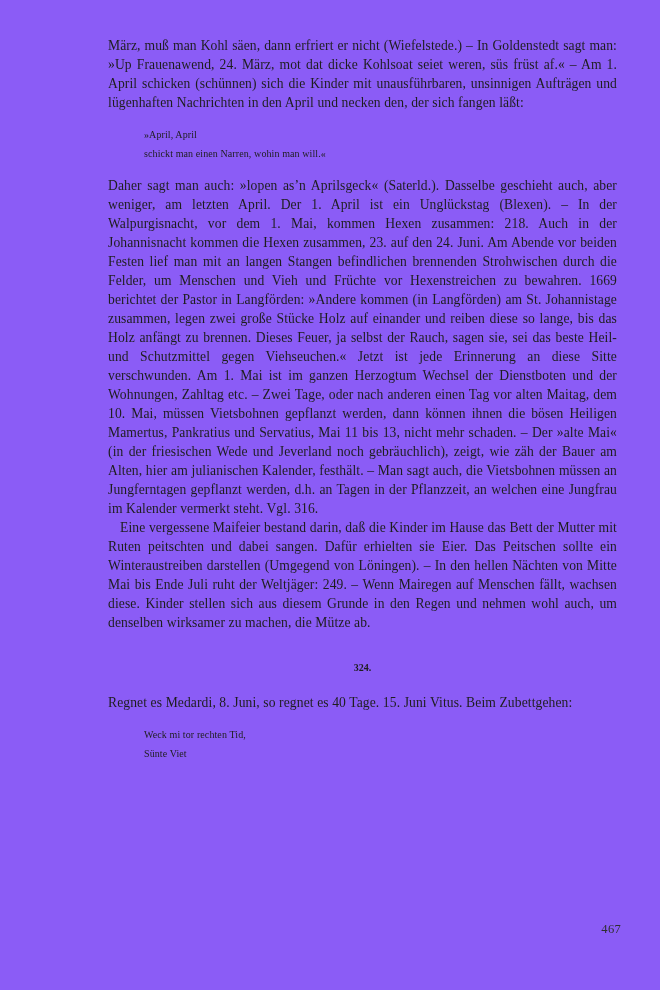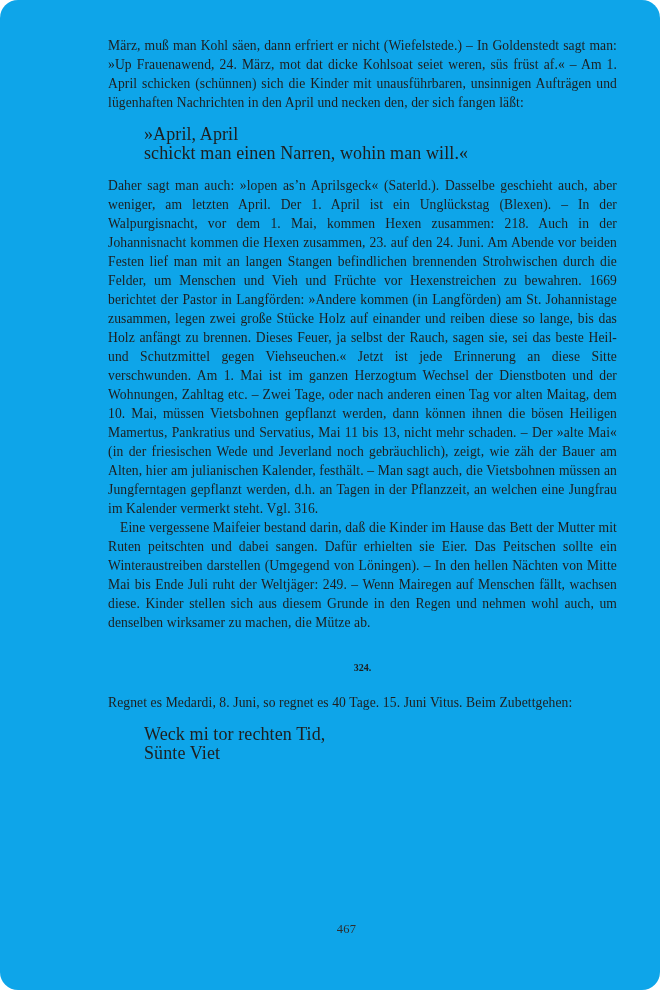--- a/index.html
+++ b/index.html
@@ -4,64 +4,63 @@
 <style>
   html, body {
     margin: 0;
     padding: 0;
     background: #ffffff;
   }
   .page {
     position: relative;
     width: 660px;
     height: 990px;
-    background: #0ea5e9;
+    background: #8b5cf6;
     overflow: hidden;
     font-family: "Liberation Serif", "DejaVu Serif", serif;
     color: #1e1e1e;
-    border-radius: 18px;
   }
   .text-col {
     position: absolute;
     left: 108px;
     top: 36px;
     width: 509px;
   }
   .para {
     font-size: 13.6px;
     line-height: 19px;
     text-align: justify;
     margin: 0;
     letter-spacing: 0.1px;
   }
   .para.first-indent {
     text-indent: 12px;
   }
   .verse {
     margin: 13px 0 13px 36px;
-    font-size: 18px;
+    font-size: 10px;
     line-height: 19px;
     letter-spacing: 0.1px;
   }
   .verse .vline {
     white-space: nowrap;
   }
   .section-heading {
     text-align: center;
     font-weight: bold;
     font-size: 10px;
     line-height: 19px;
     margin: 26px 0 16px 0;
   }
   .page-number {
     position: absolute;
-    left: 92px;
+    left: 112px;
     top: 922px;
     width: 509px;
-    text-align: center;
+    text-align: right;
     font-size: 12.5px;
     color: #2e2e2e;
     letter-spacing: 0.3px;
   }
 </style>
 </head>
 <body>
 
 <div class="page">
   <div class="text-col">

